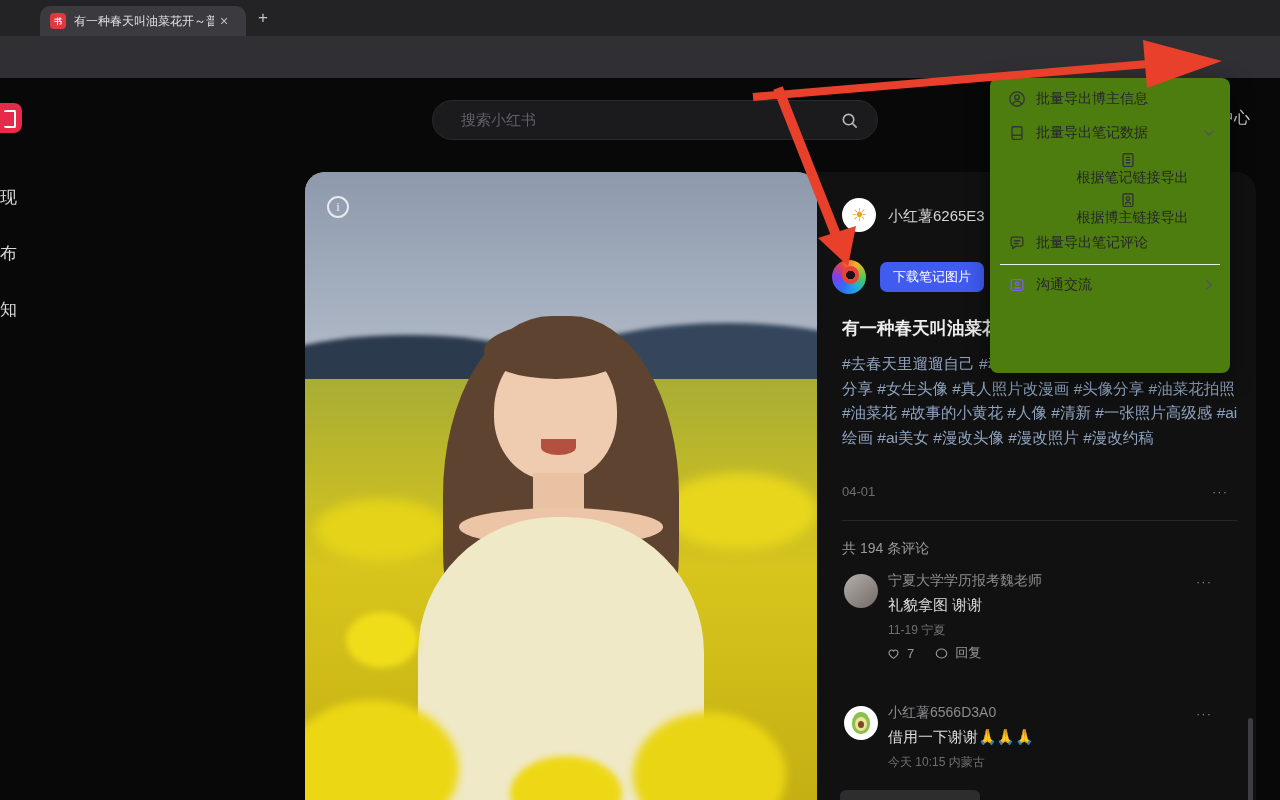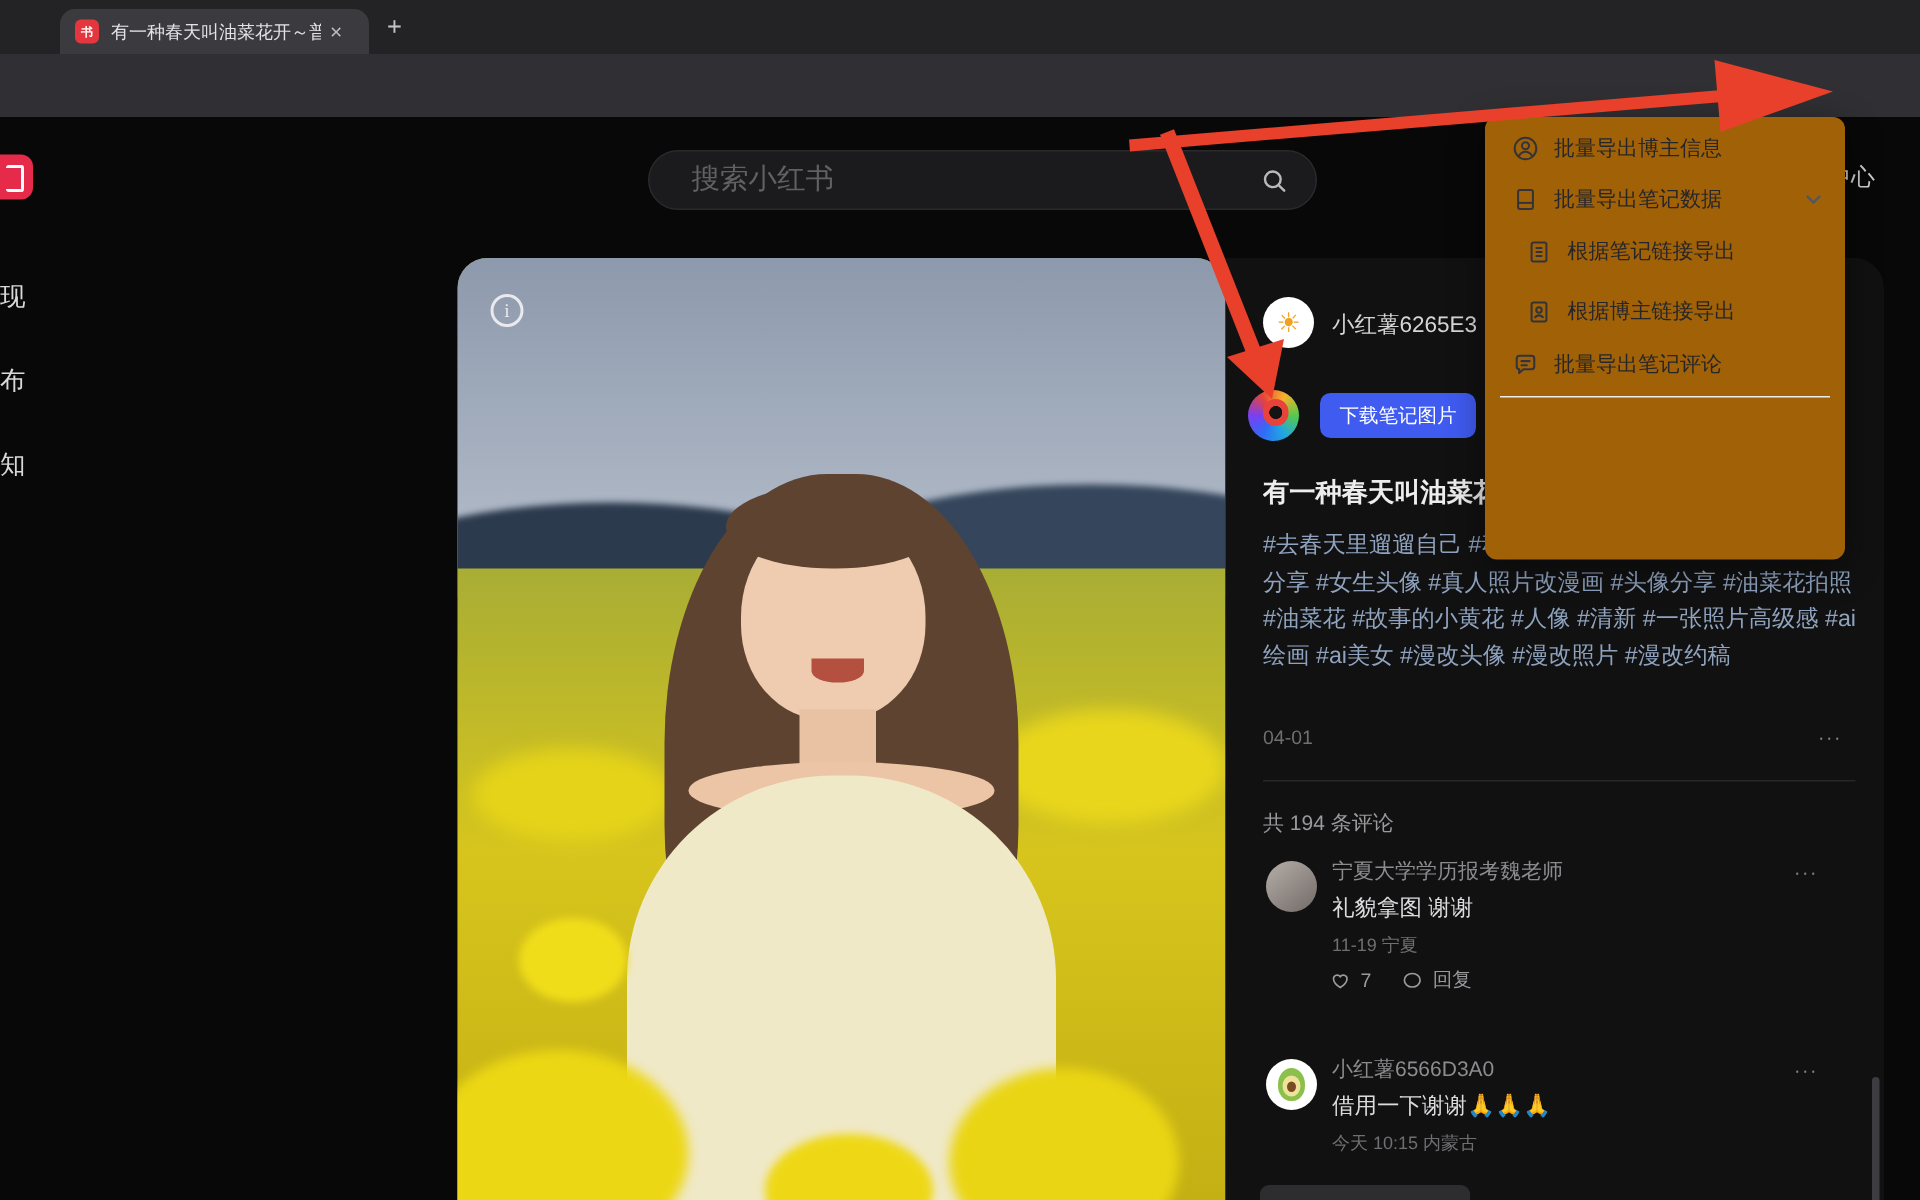--- a/index.html
+++ b/index.html
@@ -37,21 +37,21 @@
   .logo-lg { width:34px; height:34px; }
 
   
   .page { position:absolute; left:0; top:78px; width:1280px; height:722px; background:#080808; }
   .xhs-logo { position:absolute; left:-14px; top:25px; width:36px; height:30px; background:#e52b49; border-radius:8px; }
   .xhs-logo::after { content:""; position:absolute; right:6px; top:7px; width:10px; height:14px;
                      border:2px solid #fff; border-radius:2px; border-left:none; }
   .side-frag { position:absolute; color:#d8d8d8; font-size:17px; left:0px; }
   .searchbar { position:absolute; left:432px; top:22px; width:446px; height:40px; background:#1b1b1e;
                border:1px solid #2a2a2d; border-radius:21px; display:flex; align-items:center; padding:0 18px 0 28px; }
-  .searchbar input { background:transparent; border:none; outline:none; color:#c9c9cc; font-size:19px; flex:1;
+  .searchbar input { background:transparent; border:none; outline:none; color:#c9c9cc; font-size:15px; flex:1;
                      font-family:Liberation Serif, serif; }
   .searchbar input::placeholder { color:#606065; }
   .search-icon { width:19px; height:19px; color:#b9b9bd; }
   .topright-frag { position:absolute; left:1218px; top:30px; color:#cfcfcf; font-size:16px; z-index:2; }
 
   
   .photo { position:absolute; left:305px; top:94px; width:512px; height:628px; border-radius:20px 20px 0 0;
            overflow:hidden; background:#9aa43c; }
   .sky { position:absolute; left:0; top:0; width:100%; height:36%;
          background:linear-gradient(#8d99ac,#b7c0cd); }
@@ -102,25 +102,25 @@
   .avocado { position:absolute; left:8px; top:6px; width:18px; height:22px; background:#8cc04c;
              border-radius:50% 50% 46% 46%; }
   .avocado::before { content:""; position:absolute; left:3px; top:5px; width:12px; height:14px; background:#efe39a;
                      border-radius:50%; }
   .avocado::after { content:""; position:absolute; left:6px; top:9px; width:6px; height:7px; background:#7a4b24;
                     border-radius:50%; }
   .stub-box { position:absolute; left:23px; top:618px; width:140px; height:16px; background:#2d2d2f; border-radius:6px; }
   .scroll-thumb { position:absolute; left:1248px; top:640px; width:5px; height:160px; background:#3c3c41; border-radius:3px; }
 
   
-  .menu { position:absolute; left:990px; top:78px; width:240px; height:295px; background:#a16207; border-radius:8px;
+  .menu { position:absolute; left:990px; top:78px; width:240px; height:295px; background:#4d7c0f; border-radius:8px;
           box-shadow:0 6px 24px rgba(0,0,0,.45); z-index:40; }
   .mi { position:absolute; left:0; width:240px; height:34px; display:flex; align-items:center; padding-left:18px;
         color:#26262a; font-size:14px; }
-  .mi.sub { padding-left:27px; }
+  .mi.sub { padding-left:45px;flex-direction:column; }
   .mi svg.ic { width:18px; height:18px; margin-right:10px; flex:0 0 18px; color:#33333a; }
   .mi .chev { position:absolute; right:14px; width:14px; height:14px; color:#55555a; }
   .menu-hr { position:absolute; left:10px; top:260px; width:220px; height:1px; background:#ececee; }
 
   
   .arrows { position:absolute; left:0; top:0; z-index:60; pointer-events:none; }
 </style>
 </head>
 <body>
 
@@ -275,20 +275,31 @@
       <span>根据博主链接导出</span>
     </div>
     <div class="mi" style="top:148px">
       <svg class="ic" viewBox="0 0 20 20" fill="none" stroke="currentColor" stroke-width="1.5" stroke-linejoin="round">
         <path d="M3.5 5.5a2 2 0 0 1 2-2h9a2 2 0 0 1 2 2v6a2 2 0 0 1-2 2H8.5l-3.2 2.8v-2.8H5.5a2 2 0 0 1-2-2z"></path>
           <path d="M7 7.5h6M7 10.5h4" stroke-linecap="round"></path>
       </svg>
       <span>批量导出笔记评论</span>
     </div>
     <div class="menu-hr" style="top:186px"></div>
+    <div class="mi" style="top:190px">
+      <svg class="ic" style="color:#7b5cf0" viewBox="0 0 20 20" fill="none" stroke="currentColor" stroke-width="1.5" stroke-linejoin="round">
+        <rect x="3.5" y="4" width="13" height="12" rx="2"></rect>
+          <circle cx="10" cy="8.7" r="1.9"></circle>
+          <path d="M6.8 13.3h6.4" stroke-linecap="round"></path>
+      </svg>
+      <span>沟通交流</span>
+      <svg class="chev" viewBox="0 0 14 14" fill="none" stroke="currentColor" stroke-width="1.6" stroke-linecap="round">
+          <path d="M5 3l4 4-4 4"></path>
+        </svg>
+    </div>
   </div>
 
   <svg class="arrows" width="1280" height="800">
     <g stroke="#e8402a" fill="#e8402a">
       <line x1="753" y1="97" x2="1148" y2="64" stroke-width="8"></line>
       <polygon points="1143,40 1147,88 1222,61" stroke="none"></polygon>
     </g>
     <g stroke="#e8402a" fill="#e8402a">
       <line x1="778" y1="88" x2="838" y2="240" stroke-width="10"></line>
       <polygon points="856,226 818,238 848,266" stroke="none"></polygon>

